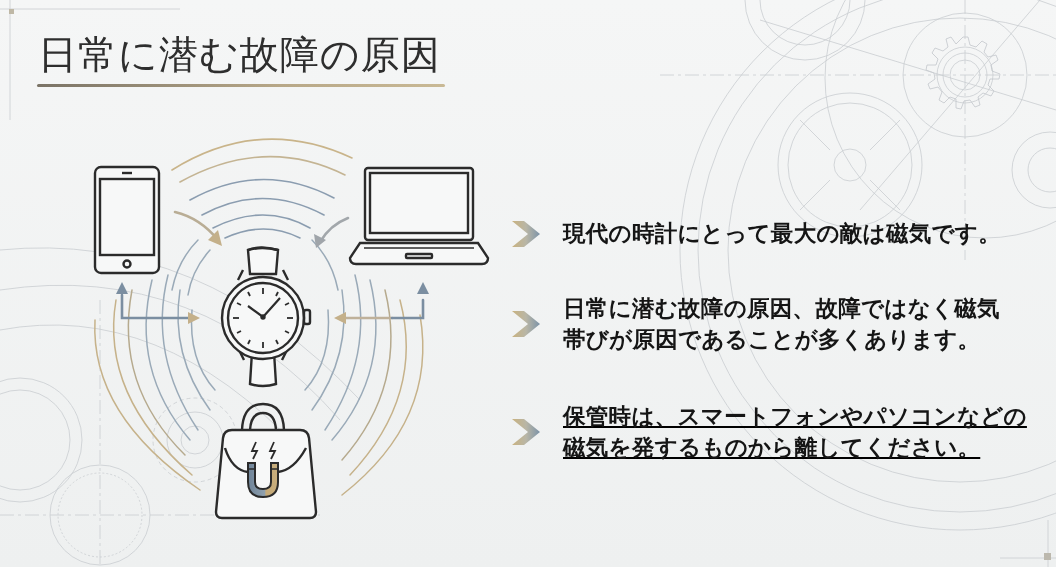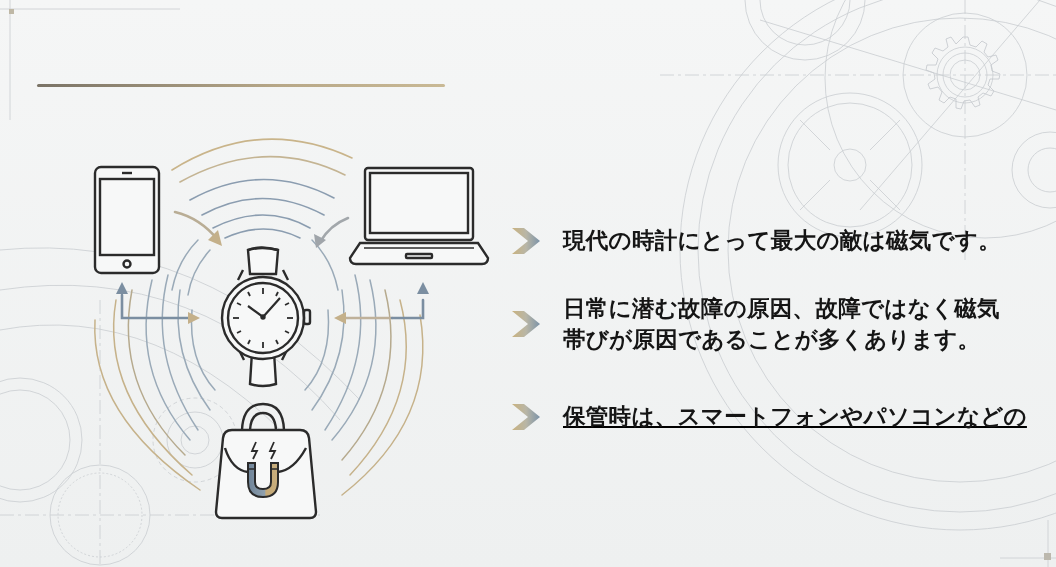--- a/index.html
+++ b/index.html
@@ -79,20 +79,21 @@
 
       <line x1="0" y1="9" x2="180" y2="9"></line>
       <line x1="10" y1="0" x2="10" y2="120"></line>
       <line x1="1048" y1="520" x2="1048" y2="567"></line>
       <line x1="1000" y1="558" x2="1056" y2="558"></line>
     </g>
     <rect x="9" y="9" width="5" height="5" fill="#bfb8a6"></rect>
     <rect x="1044" y="553" width="7" height="7" fill="#bcb8ad"></rect>
   </svg>
 
+  <h1 class="title">日常に潜む故障の原因</h1>
   <div class="title-underline"></div>
 
   <svg class="illustration" width="420" height="400" viewBox="0 0 420 400">
     <defs>
       <linearGradient id="gold" x1="0" x2="1">
           <stop offset="0" stop-color="#c9b58c"></stop>
           <stop offset="1" stop-color="#b9a37a"></stop>
         </linearGradient>
       <linearGradient id="magGrad" x1="0" x2="1">
           <stop offset="0" stop-color="#6e8398"></stop>
@@ -196,21 +197,21 @@
       <path d="M145,318 Q152,340 168,342 M198,342 Q214,340 226,318"></path>
       <path d="M168,333 L168,352 Q168,367 183,367 Q198,367 198,352 L198,333 L191,333 L191,352 Q191,359 183,359 Q175,359 175,352 L175,333 Z" fill="url(#magGrad)" stroke-width="2"></path>
       <line x1="168" y1="339" x2="175" y2="339" stroke-width="1.5"></line>
       <line x1="191" y1="339" x2="198" y2="339" stroke-width="1.5"></line>
       <path d="M176,312 L172,321 L177,321 L173,329" stroke-width="1.8"></path>
       <path d="M194,312 L190,321 L195,321 L191,329" stroke-width="1.8"></path>
     </g>
   </svg>
 
   <div class="bullets">
-    <div class="bullet" style="top:11px;">
+    <div class="bullet" style="top:4px;">
       <svg class="chev" viewBox="0 0 36 30">
         <defs>
             <linearGradient id="cg1" x1="0" x2="1">
               <stop offset="0" stop-color="#c9b27f"></stop>
               <stop offset="0.5" stop-color="#b9b6a6"></stop>
               <stop offset="1" stop-color="#7c93a8"></stop>
             </linearGradient>
           </defs>
         <polygon points="2,2 14,2 30,15 14,28 2,28 18,15" fill="url(#cg1)"></polygon>
       </svg>
@@ -228,16 +229,17 @@
         <span>帯びが原因であることが多くあります。</span>
       </div>
     </div>
 
     <div class="bullet" style="top:187px;text-decoration:underline;">
       <svg class="chev" viewBox="0 0 36 30">
         <polygon points="2,2 14,2 30,15 14,28 2,28 18,15" fill="url(#cg1)"></polygon>
       </svg>
       <div class="bullet-text">
         <span>保管時は、スマートフォンやパソコンなどの</span>
+        <span>磁気を発するものから離してください。</span>
       </div>
     </div>
   </div>
 </div>
 
 </body></html>

